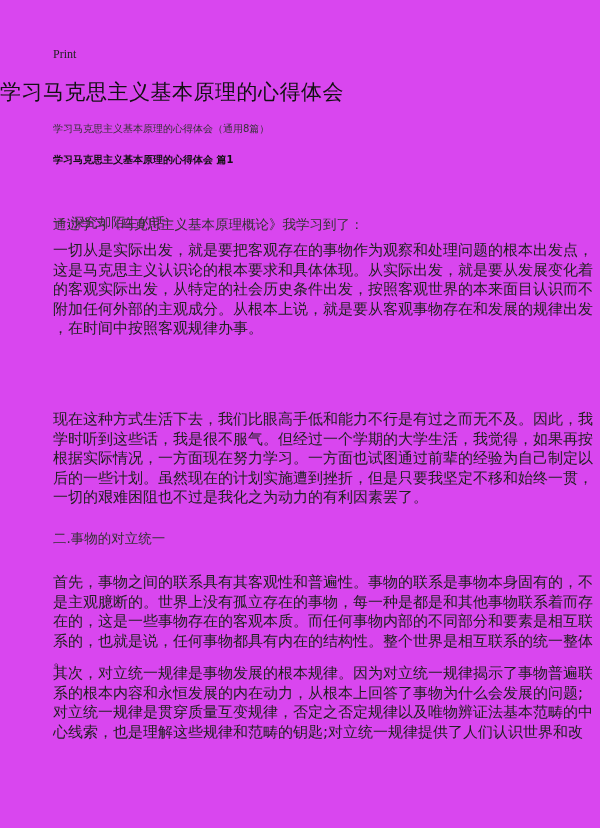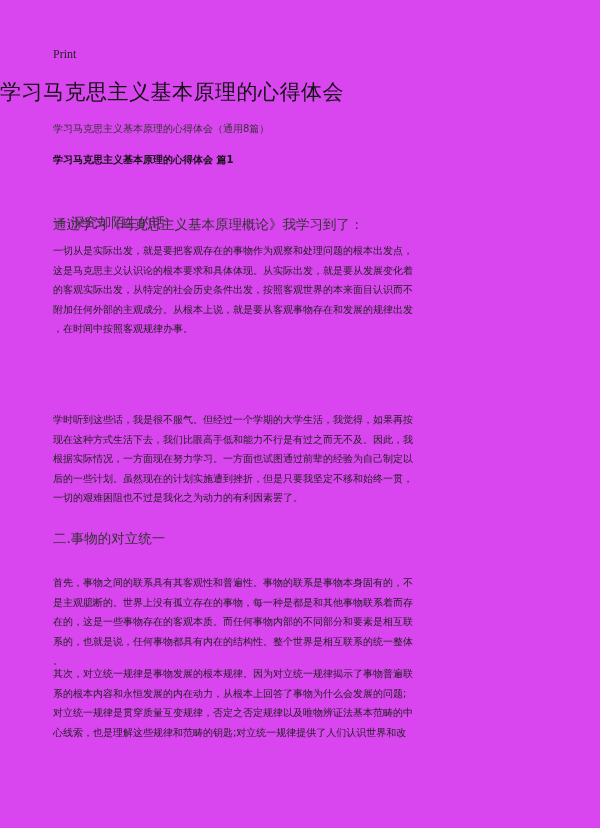--- a/index.html
+++ b/index.html
@@ -13,21 +13,21 @@
       font-family: "Liberation Serif", serif; font-size: 12px; color: #222;
     }
     .title {
       position: absolute; left: 0; width: 600px; top: 78px; text-align: left;
       font-size: 21px; font-weight: normal; color: #111; letter-spacing: 0.5px;
     }
     .subtitle { position: absolute; left: 53px; top: 122px; font-size: 10px; color: #333; }
     .section-heading { position: absolute; left: 53px; top: 153px; font-size: 10px; font-weight: bold; color: #111; }
     .intro { position: absolute; left: 53px; top: 184px; font-size: 13.5px; color: #333; margin-top: 32px; }
     .point { position: absolute; left: 53px; font-size: 13.5px; color: #333; }
-    .para { position: absolute; left: 53px; width: 500px; font-size: 10px; line-height: 19.5px; color: #222; }
+    .para { position: absolute; left: 53px; width: 500px; font-size: 15px; line-height: 19.5px; color: #222; }
     .para .line { display: block; white-space: nowrap; }
   </style>
 </head>
 <body>
 
 <div class="page">
   <div class="print-label">Print</div>
   <h1 class="title" style="margin:0">学习马克思主义基本原理的心得体会</h1>
   <div class="subtitle">学习马克思主义基本原理的心得体会（通用8篇）</div>
   <div class="section-heading">学习马克思主义基本原理的心得体会 篇1</div>
@@ -38,22 +38,22 @@
   <div class="para" style="top:241px">
     <span class="line">一切从是实际出发，就是要把客观存在的事物作为观察和处理问题的根本出发点，</span>
     <span class="line">这是马克思主义认识论的根本要求和具体体现。从实际出发，就是要从发展变化着</span>
     <span class="line">的客观实际出发，从特定的社会历史条件出发，按照客观世界的本来面目认识而不</span>
     <span class="line">附加任何外部的主观成分。从根本上说，就是要从客观事物存在和发展的规律出发</span>
     <span class="line">，在时间中按照客观规律办事。</span>
   </div>
 
 
   <div class="para" style="top:410px">
+    <span class="line">现在这种方式生活下去，我们比眼高手低和能力不行是有过之而无不及。因此，我</span>
     <span class="line">学时听到这些话，我是很不服气。但经过一个学期的大学生活，我觉得，如果再按</span>
-    <span class="line">现在这种方式生活下去，我们比眼高手低和能力不行是有过之而无不及。因此，我</span>
     <span class="line">根据实际情况，一方面现在努力学习。一方面也试图通过前辈的经验为自己制定以</span>
     <span class="line">后的一些计划。虽然现在的计划实施遭到挫折，但是只要我坚定不移和始终一贯，</span>
     <span class="line">一切的艰难困阻也不过是我化之为动力的有利因素罢了。</span>
   </div>
 
   <div class="point" style="top:530px">二.事物的对立统一</div>
 
   <div class="para" style="top:573px">
     <span class="line">首先，事物之间的联系具有其客观性和普遍性。事物的联系是事物本身固有的，不</span>
     <span class="line">是主观臆断的。世界上没有孤立存在的事物，每一种是都是和其他事物联系着而存</span>

